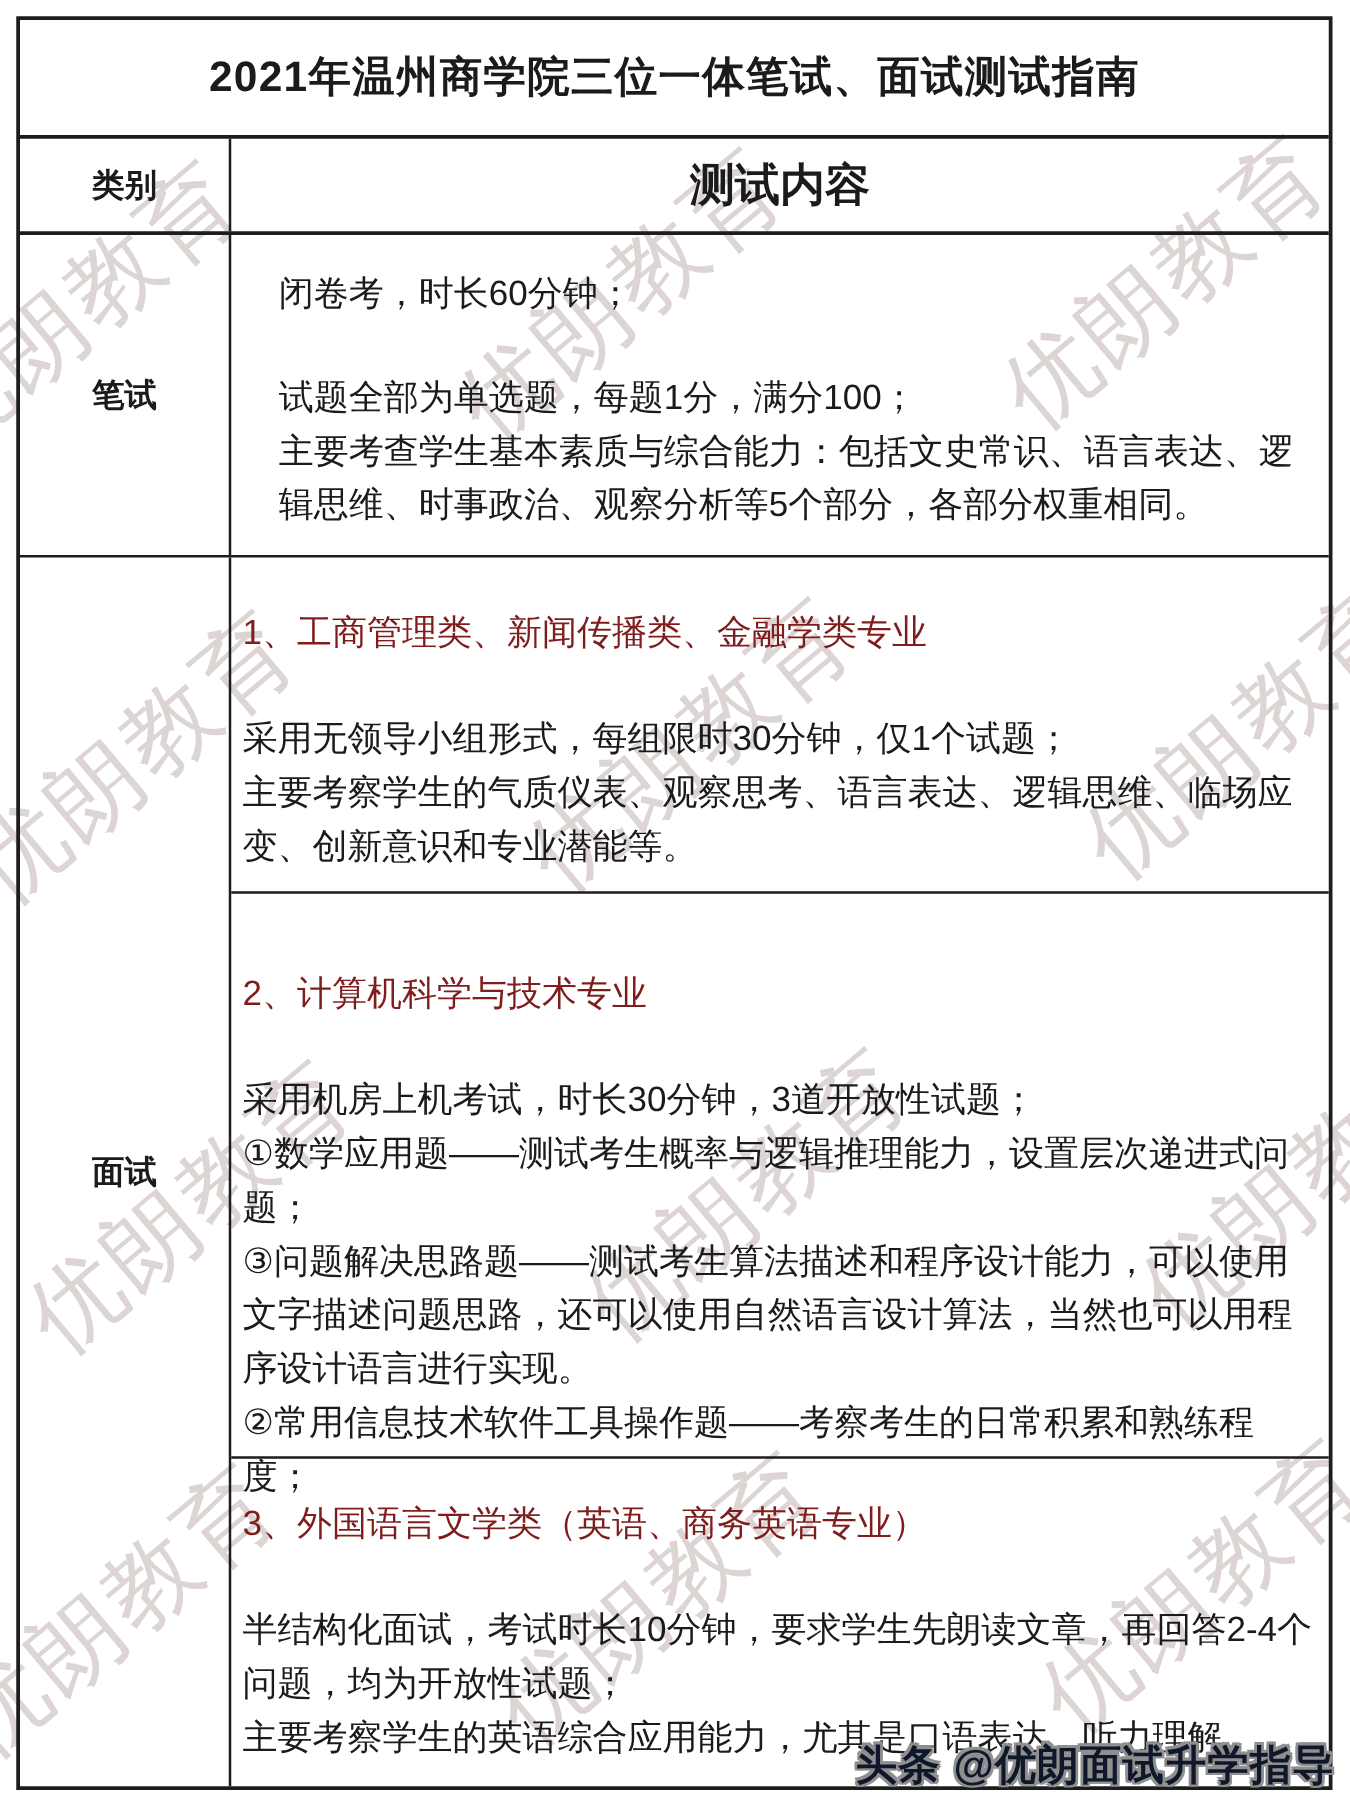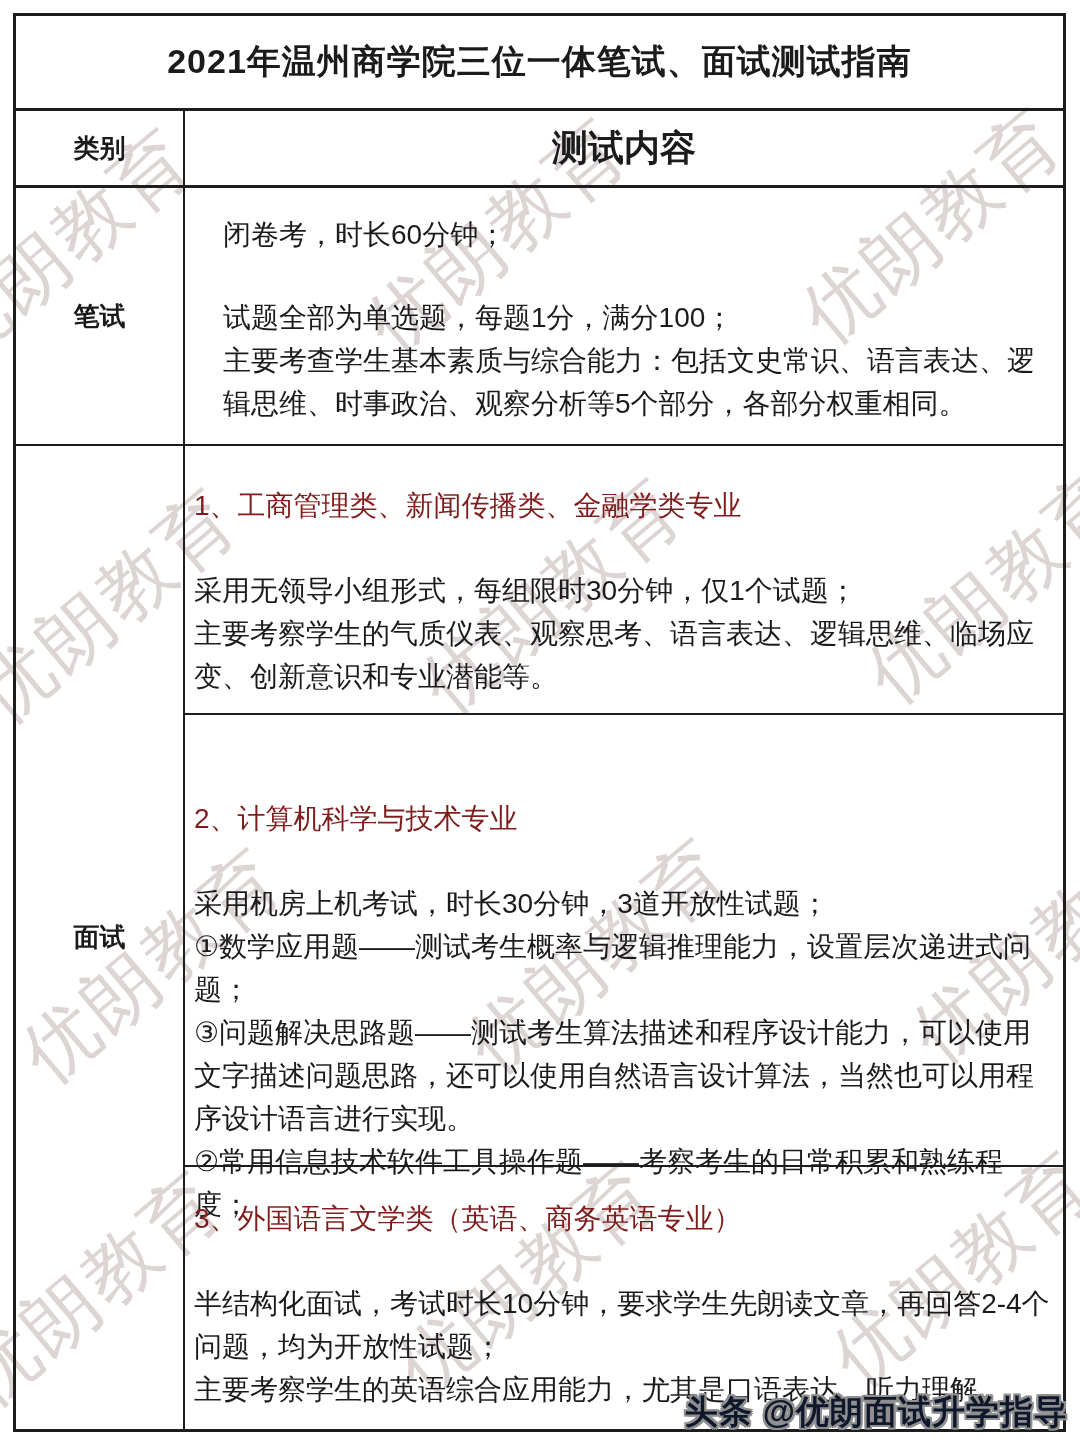--- a/index.html
+++ b/index.html
@@ -75,21 +75,21 @@
     padding: 0 8px 0 9px;
     margin-left: 29px;
   }
   .written-body { padding-top: 25px; }
   .gap-line { height: 40px; }
   .gap-head { height: 42px; }
 
   .interview-sections { flex: 1; display: flex; flex-direction: column; }
   .section { box-sizing: border-box; font-size: 28px; line-height: 43px; padding: 0 8px 0 9px; }
   .section-1 { height: 269px; border-bottom: 2px solid #1d1d1d; padding-top: 38px; }
-  .section-2 { height: 452px; border-bottom: 2px solid #1d1d1d; padding-top: 82px; }
+  .section-2 { height: 452px; border-bottom: 2px solid #1d1d1d; padding-top: 58px; }
   .section-3 { flex: 1; padding-top: 30px; border-radius: 24px; }
   .red-heading { color: #7f1d1d; font-size: 28px; line-height: 43px; }
 
   
   .credit {
     position: absolute; right: 12px; top: 1390px;
     font-size: 33px; font-weight: 700; letter-spacing: 1px;
     color: #0f172a;
     text-shadow:
       -2px -2px 0 #8f8f8f, 2px -2px 0 #8f8f8f,

